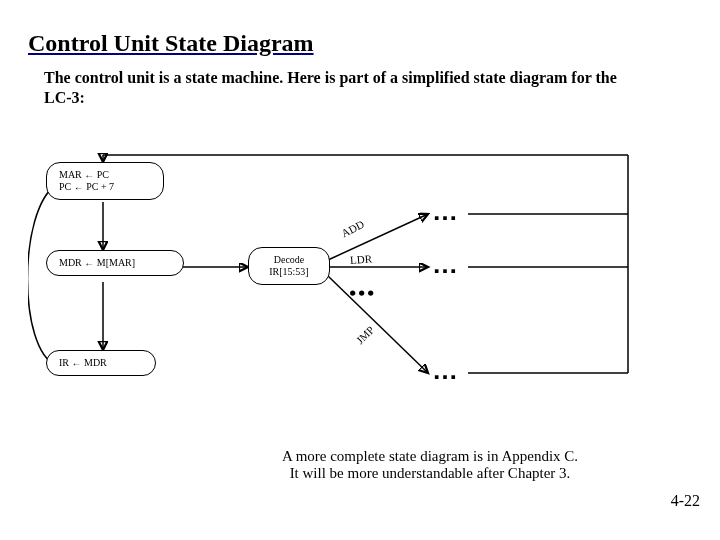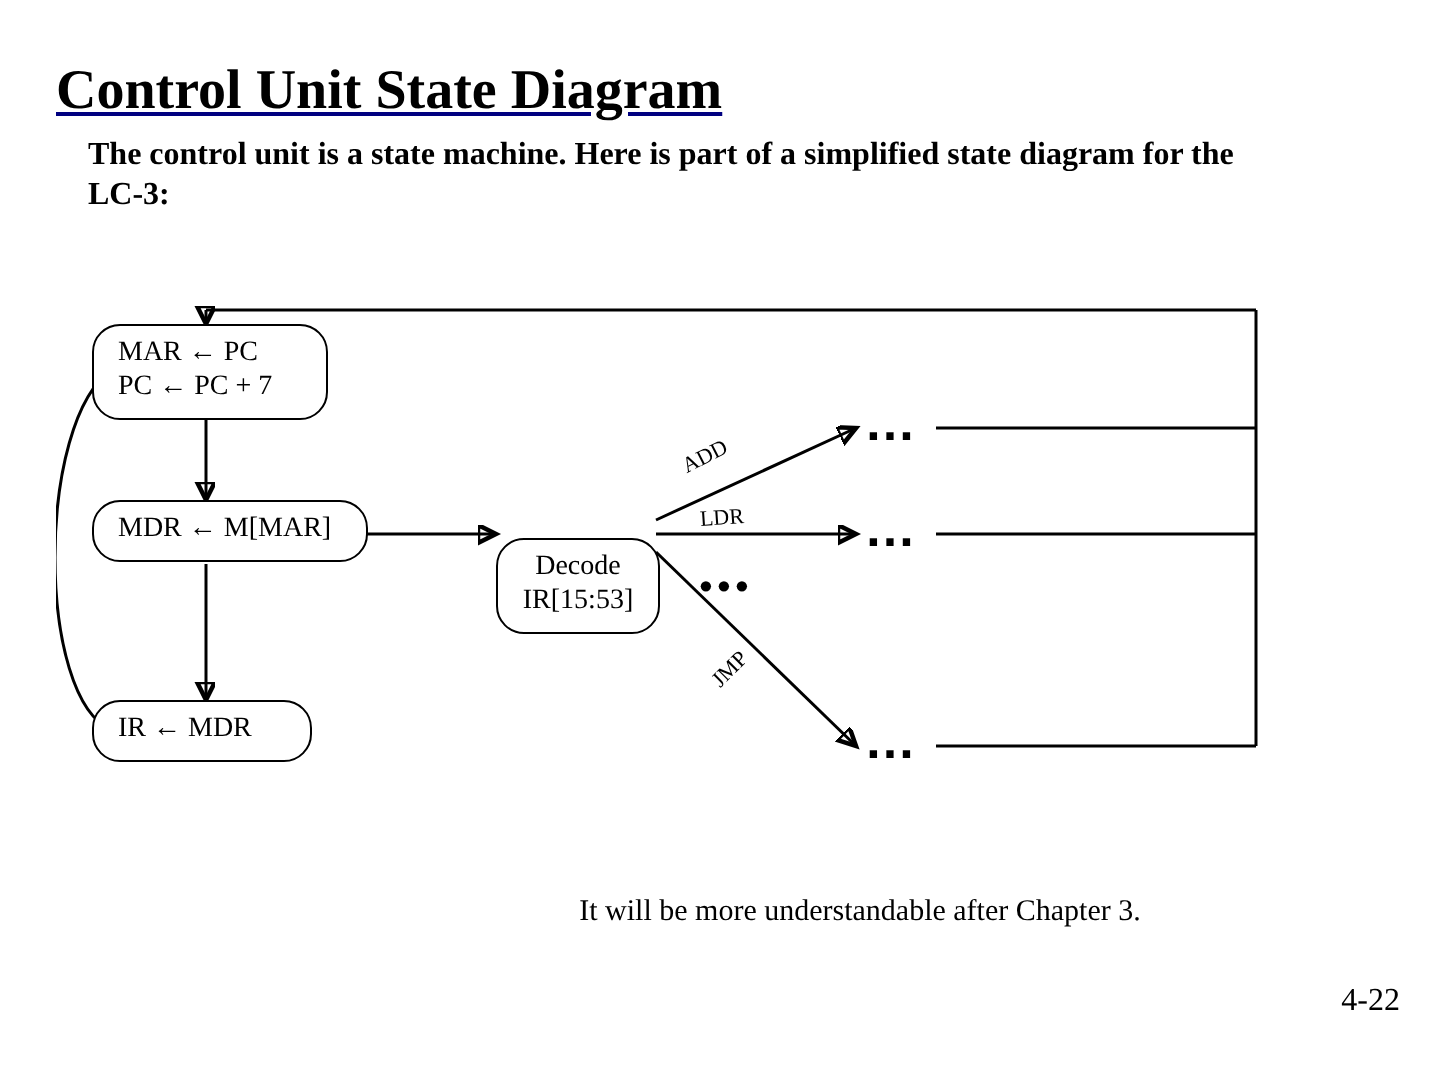--- a/index.html
+++ b/index.html
@@ -14,21 +14,21 @@
   .slide {
     position: relative;
     width: 720px;
     height: 540px;
     box-sizing: border-box;
   }
   .title {
     position: absolute;
     left: 28px;
     top: 30px;
-    font-size: 28px;
+    font-size: 24px;
     font-weight: bold;
     font-family: "Times New Roman", Times, serif;
     text-decoration: underline;
     text-decoration-color: #000080;
   }
   .body {
     position: absolute;
     left: 44px;
     top: 68px;
     width: 600px;
@@ -60,21 +60,21 @@
     top: 150px;
     width: 640px;
     height: 290px;
   }
   .node {
     position: absolute;
     border: 1.5px solid #000;
     border-radius: 14px;
     background: #fff;
     font-family: "Times New Roman", Times, serif;
-    font-size: 14px;
+    font-size: 10px;
     padding: 6px 12px;
     line-height: 1.2;
     box-sizing: border-box;
     text-align: left;
   }
   .dots {
     position: absolute;
     font-size: 26px;
     font-weight: bold;
     letter-spacing: 2px;
@@ -152,36 +152,37 @@
     </div>
 
     <div class="node" style="left:18px; top:200px; width:110px;">
       <span>IR ← MDR</span>
     </div>
 
     <div class="node" style="left:18px; top:100px; width:138px;">
       <span>MDR ← M[MAR]</span>
     </div>
 
-    <div class="node" style="left:220px; top:97px; width:82px; text-align:center;margin-top:22px;">
+    <div class="node" style="left:220px; top:97px; width:82px; text-align:center;">
       <div>Decode</div>
       <div>IR[15:53]</div>
     </div>
 
     <div class="slanted" style="left:314px; top:78px; transform:rotate(-27deg);">ADD</div>
     <div class="slanted" style="left:322px; top:104px; transform:rotate(-4deg);">LDR</div>
     <div class="slanted" style="left:330px; top:186px; transform:rotate(-45deg);">JMP</div>
 
     <div class="dots" style="left:404px; top:48px;">…</div>
     <div class="dots" style="left:404px; top:101px;">…</div>
     <div class="dots" style="left:404px; top:207px;">…</div>
 
     <div class="dots" style="left:320px; top:140px; writing-mode:vertical-rl; letter-spacing:0; font-size:18px; line-height:0.5;">•<br>•<br>•</div>
 
   </div>
 
   <div class="caption">
+    <div>A more complete state diagram is in Appendix C.</div>
     <div>It will be more understandable after Chapter 3.</div>
   </div>
 
   <div class="pagenum">4-22</div>
 
 </div>
 
 </body></html>

